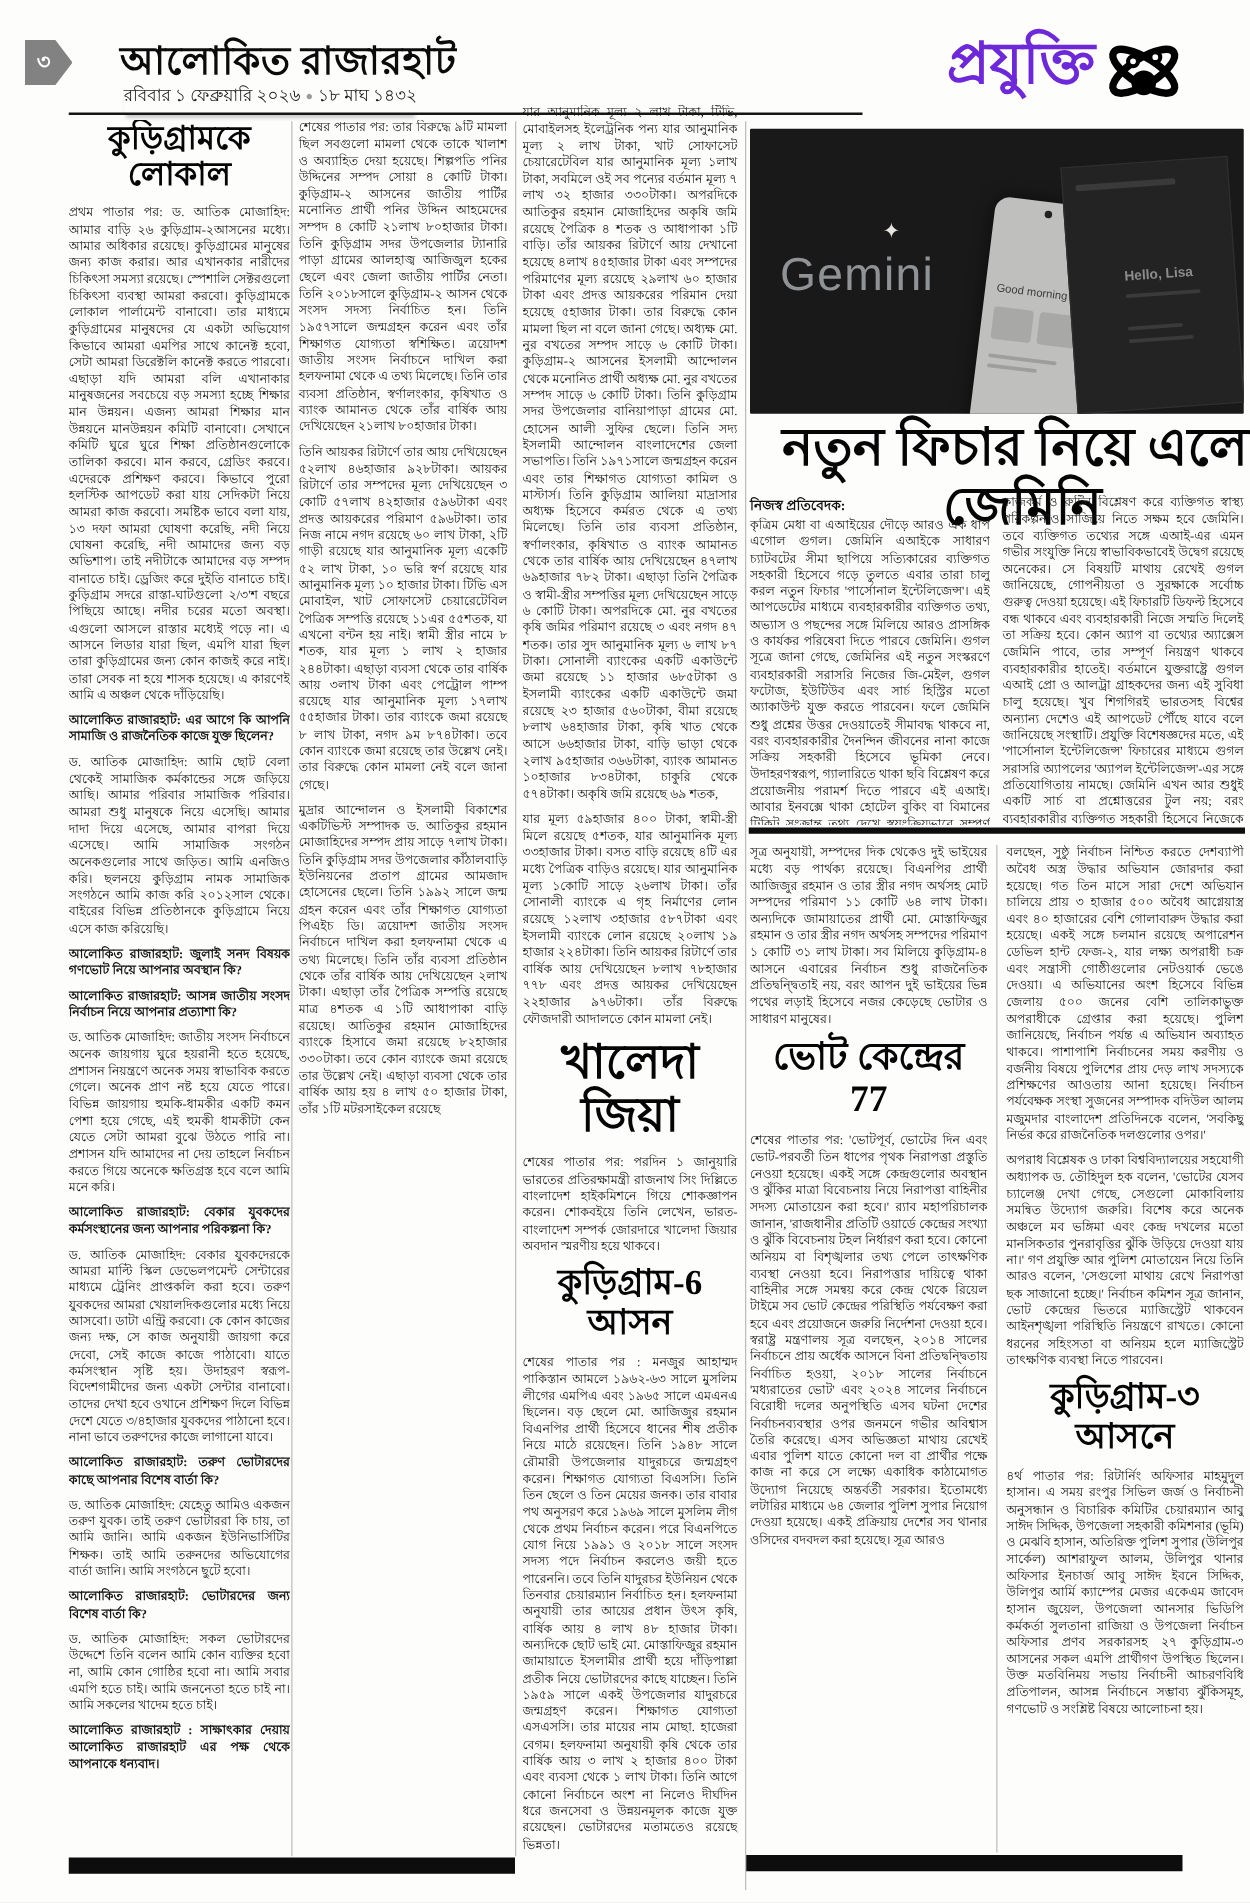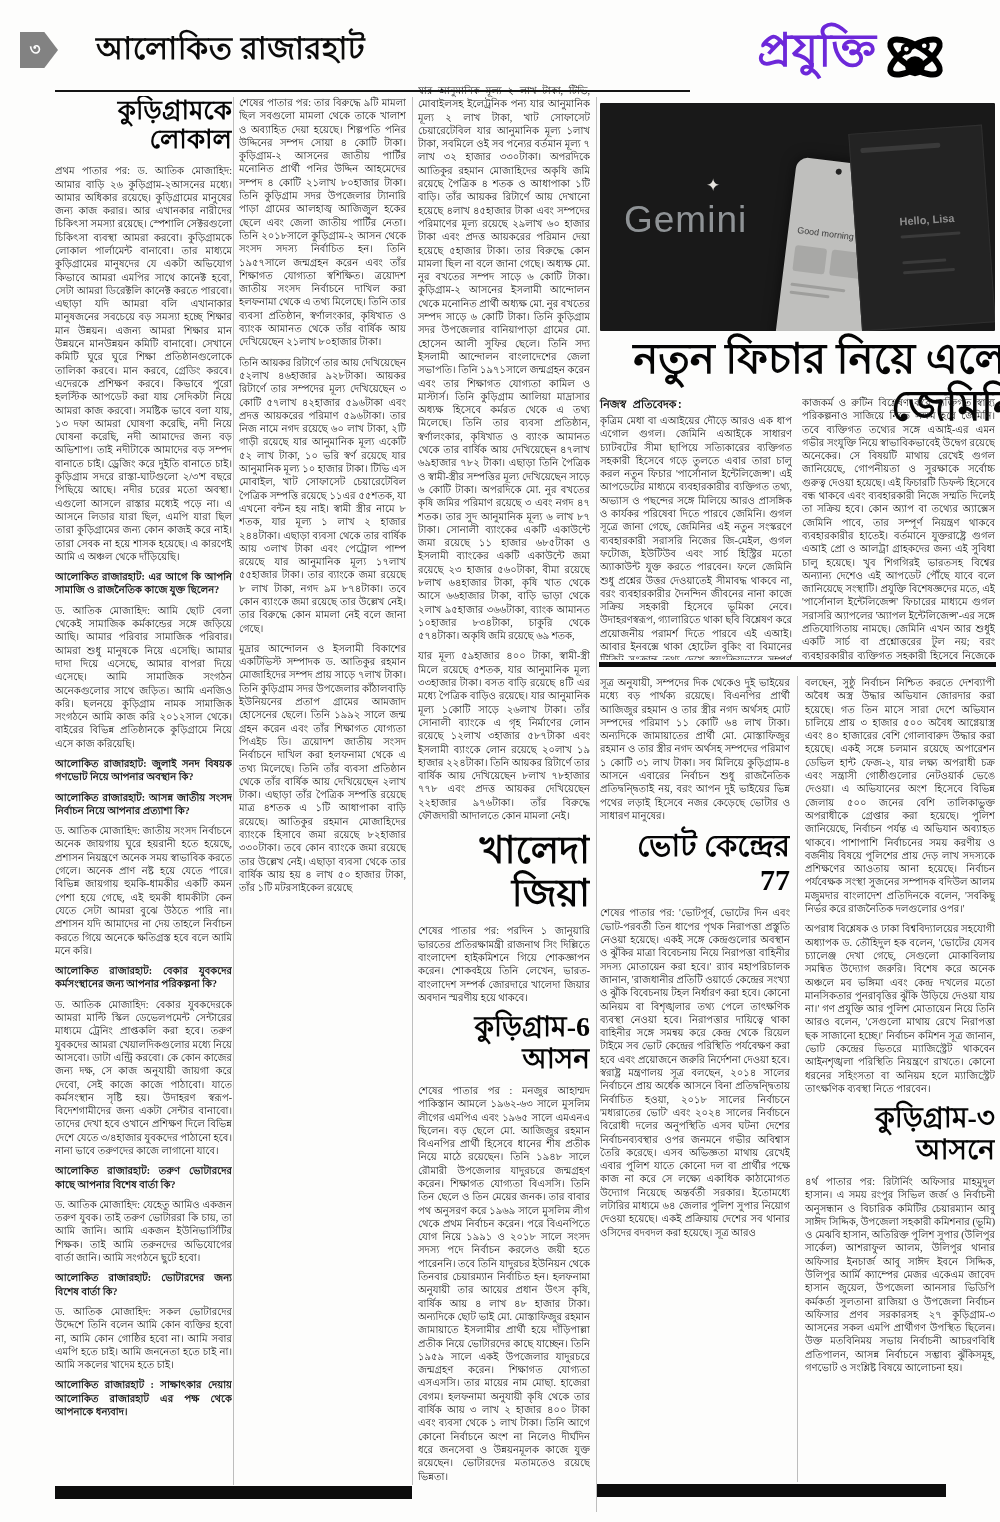--- a/index.html
+++ b/index.html
@@ -30,21 +30,21 @@
   }
   .atom-logo{position:absolute;right:42px;top:24px;width:86px;height:66px;}
   .header-rule{position:absolute;left:55px;top:90px;width:635px;height:2px;background:#151515;}
   
   .col{
     position:absolute;font-size:10px;line-height:1.33;text-align:justify;overflow:hidden;
     color:#161616;
   }
   .col p{margin:0 0 7px;}
   .headline{
-    text-align:right;font-weight:800;color:#050505;line-height:1.12;margin:0 0 10px;
+    text-align:center;font-weight:800;color:#050505;line-height:1.12;margin:0 0 10px;
   }
   .hl-26{font-size:26px;}
   .hl-28{font-size:28px;}
   .hl-30{font-size:30px;}
   .hl-33{font-size:38px;margin-top:6px;}
   .qa-q{font-weight:bold;}
   .col-rule{position:absolute;width:1px;background:#bdbdbd;}
   
   .gemini-img{
     position:absolute;left:600px;top:103px;width:395px;height:228px;background:#191919;
@@ -72,31 +72,34 @@
     position:absolute;right:6px;top:26px;width:132px;height:196px;background:#232323;
     transform:rotate(-4deg);border:1px solid #2f2f2f;
   }
   .g-hello{
     position:absolute;left:44px;top:84px;color:#8c8c8c;font-size:11px;font-weight:bold;
     font-family:"Liberation Sans","DejaVu Sans",sans-serif;
   }
   .g-tabline{position:absolute;height:3px;background:#3a3a3a;border-radius:2px;}
   
   .thick-rule{position:absolute;background:#0d0d0d;}
-  .byline{position:absolute;font-size:11px;font-weight:bold;color:#111;font-family:Liberation Mono, monospace;}
+  .byline{position:absolute;font-size:11px;font-weight:bold;color:#111;}
 </style>
 </head>
 <body>
 
 <div id="page">
 
   <div class="pagenum-badge">
     <span>৩</span>
   </div>
   <div class="masthead">আলোকিত রাজারহাট</div>
+  <div class="dateline">
+    <span>রবিবার ১ ফেব্রুয়ারি ২০২৬</span><span class="dot">●</span><span>১৮ মাঘ ১৪৩২</span>
+  </div>
   <div class="section-title">প্রযুক্তি</div>
   <svg class="atom-logo" viewBox="0 0 100 100" aria-hidden="true">
     <ellipse cx="50" cy="50" rx="43" ry="16" transform="rotate(-32 50 50)" fill="none" stroke="#000" stroke-width="9"></ellipse>
     <ellipse cx="50" cy="50" rx="43" ry="16" transform="rotate(32 50 50)" fill="none" stroke="#000" stroke-width="9"></ellipse>
     <circle cx="50" cy="64" r="15" fill="#000"></circle>
     <circle cx="37" cy="38" r="6" fill="#fff" stroke="#000" stroke-width="5"></circle>
     <circle cx="64" cy="33" r="6" fill="#fff" stroke="#000" stroke-width="5"></circle>
   </svg>
   <div class="header-rule"></div>
 

